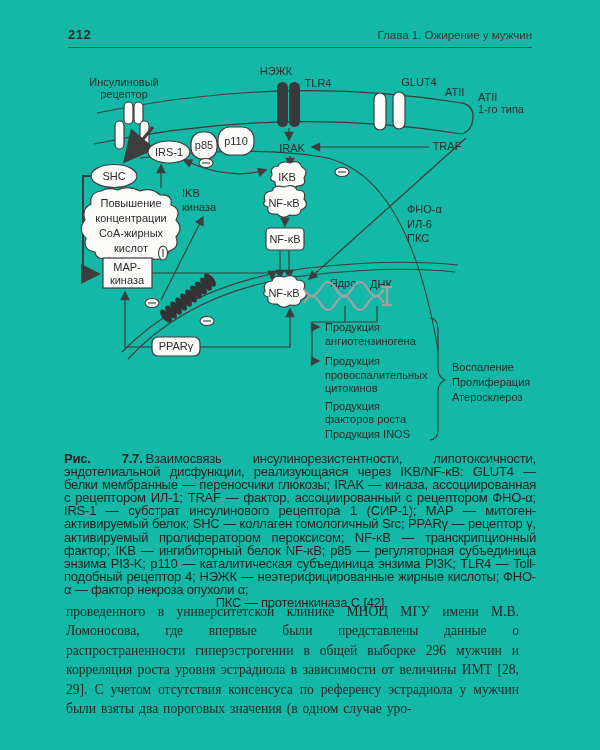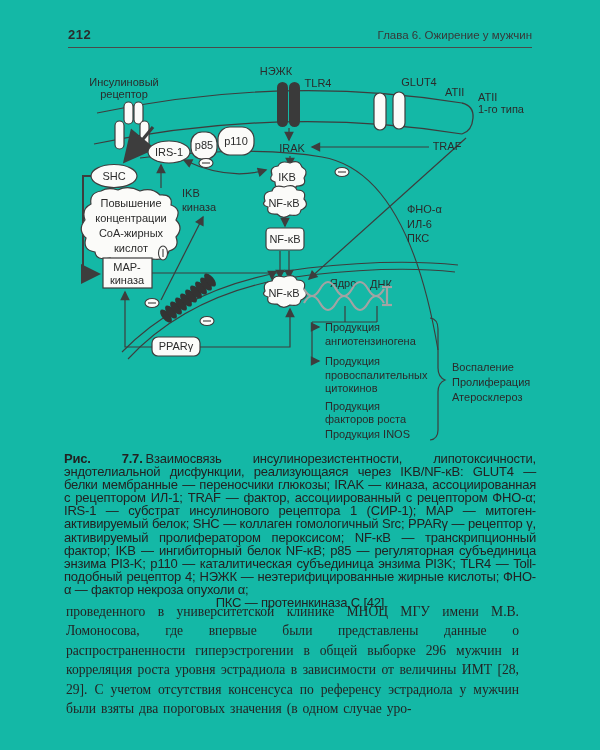--- a/index.html
+++ b/index.html
@@ -36,21 +36,21 @@
     color:#242424; word-spacing:1.5px;
   }
 </style>
 </head>
 <body>
 
 <div class="page">
 
   <div class="header">
     <span class="page-num">212</span>
-    <span class="chapter">Глава 6. Ожирение у мужчин</span>
+    <span class="chapter">Глава 1. Ожирение у мужчин</span>
   </div>
 
   <svg class="diagram" width="600" height="390" viewBox="0 0 600 390">
     <defs>
       <marker id="ah" viewBox="0 0 10 10" refX="8.5" refY="5" markerWidth="9" markerHeight="8" orient="auto-start-reverse">
         <path d="M0,0 L10,5 L0,10 z" fill="#3d3d3d"></path>
       </marker>
       <marker id="ahb" viewBox="0 0 10 10" refX="7" refY="5" markerWidth="12" markerHeight="10" orient="auto">
         <path d="M0,0 L10,5 L0,10 z" fill="#3d3d3d"></path>
       </marker>

